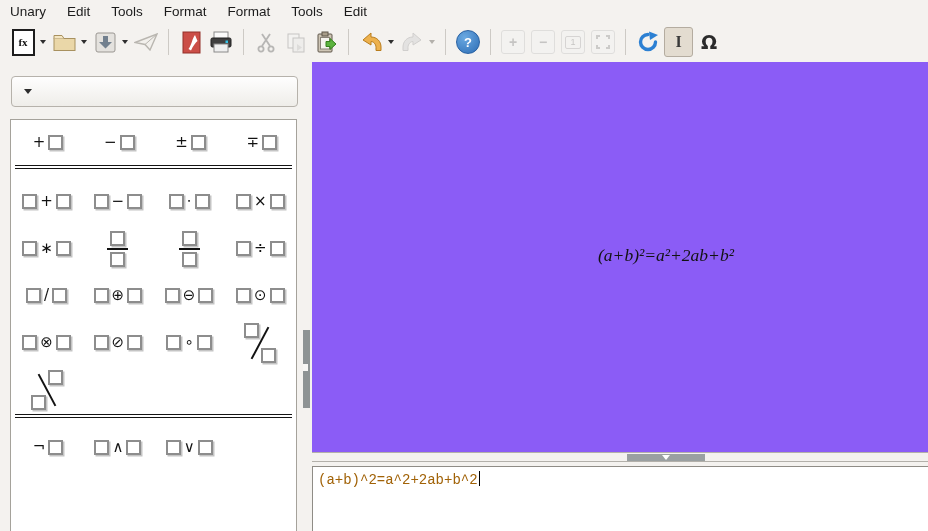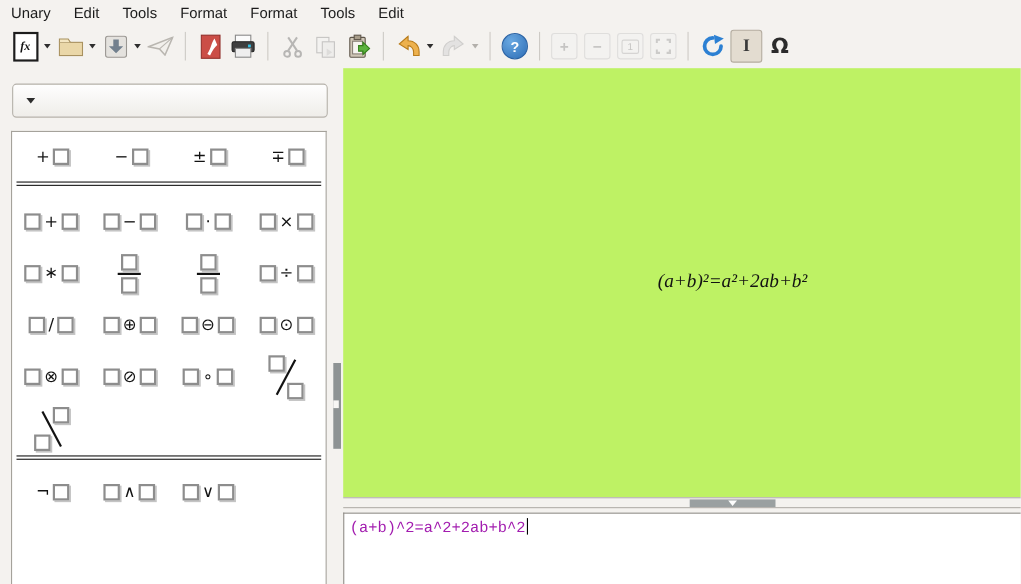--- a/index.html
+++ b/index.html
@@ -16,21 +16,21 @@
   .toolbar{position:absolute;left:0;top:22px;width:928px;height:40px;display:flex;align-items:center;padding-left:8px;}
   .tbsep{width:1px;height:26px;background:#cdcac5;margin:0 7px;flex:none;}
   .tb-wrap{display:flex;align-items:center;flex:none;}
   .tb-btn{min-width:28px;height:30px;display:flex;align-items:center;justify-content:center;margin:0 1px;flex:none;}
   .tb-btn.disabled{filter:grayscale(1) opacity(0.45);}
   .tb-btn.framed{min-width:22px;height:22px;border:1px solid #c8c5c0;border-radius:3px;background:#f3f1ee;margin:0 3px;}
   .tb-btn.active{background:#e3dcd0;border:1px solid #b4aca0;border-radius:3px;height:28px;min-width:27px;}
   .caret-down{width:0;height:0;border-left:3.5px solid transparent;border-right:3.5px solid transparent;border-top:4.5px solid #2e2e2e;margin:0 3px 0 2px;}
   .caret-down.disabled{border-top-color:#b3b0ab;}
   .newdoc{width:19px;height:23px;background:#fff;border:2px solid #1d1d1d;display:flex;align-items:center;justify-content:center;
-    font-family:"Liberation Serif",serif;font-style:italic;font-weight:bold;font-size:11px;color:#111;}
+    font-family:"Liberation Serif",serif;font-weight:bold;font-size:11px;color:#111;}
   .help-circle{width:22px;height:22px;border-radius:50%;background:radial-gradient(circle at 35% 30%,#6aa9e2,#2d6db5);
     border:1px solid #2a62a3;color:#fff;font-weight:bold;font-size:13px;display:flex;align-items:center;justify-content:center;}
   .small-glyph{font-size:14px;font-weight:bold;color:#8f8c87;line-height:1;}
   .one-box{font-size:9px;color:#8f8c87;border:1px solid #b3b0ab;border-radius:2px;padding:1px 4px;line-height:1;}
   .cursor-I{font-family:"Liberation Serif",serif;font-weight:bold;font-size:16px;color:#3a3a3a;line-height:1;}
   .omega{font-family:"DejaVu Sans",sans-serif;font-weight:bold;font-size:19px;color:#2b2b2b;line-height:1;}
   
   .left-dock{position:absolute;left:0;top:62px;width:312px;height:469px;}
   .cat-select{position:absolute;left:11px;top:14px;width:261px;height:29px;
     background:linear-gradient(#fefefe,#efede9);border:1px solid #b6b2ab;border-radius:4px;
@@ -55,27 +55,27 @@
   .diag.wbs .p1{position:absolute;right:3px;top:1px;}
   .diag.wbs .p2{position:absolute;left:3px;bottom:1px;}
   
   .vsplit-handle{position:absolute;left:303px;top:330px;width:7px;height:78px;background:#8e9394;cursor:col-resize;}
   .vsplit-handle::after{content:"";position:absolute;left:0;top:34px;width:5px;height:7px;background:#f7f6f4;}
   .hsplit{position:absolute;left:312px;top:452px;width:616px;height:10px;background:#f4f2ef;
     border-top:1px solid #b3b0aa;border-bottom:1px solid #b3b0aa;box-sizing:border-box;}
   .hsplit-handle{position:absolute;left:315px;top:1px;width:78px;height:7px;background:#9aa0a1;cursor:row-resize;display:flex;align-items:center;justify-content:center;}
   .hsplit-handle .tri{width:0;height:0;border-left:4.5px solid transparent;border-right:4.5px solid transparent;border-top:5px solid #fdfdfd;}
   
-  .formula-pane{position:absolute;left:312px;top:62px;width:616px;height:390px;background:#bef264;}
+  .formula-pane{position:absolute;left:312px;top:62px;width:616px;height:390px;background:#8b5cf6;}
   .formula{position:absolute;left:286px;top:183px;font-family:"Liberation Serif",serif;font-style:italic;
     font-size:17.5px;color:#121212;white-space:nowrap;}
   
   .cmd{position:absolute;left:312px;top:466px;width:616px;height:65px;background:#fff;box-sizing:border-box;
     border-top:1px solid #8f8c86;border-left:1px solid #8f8c86;
-    font-family:"Liberation Mono","DejaVu Sans Mono",monospace;font-size:14px;color:#a21caf;
+    font-family:"Liberation Mono","DejaVu Sans Mono",monospace;font-size:14px;color:#a16207;
     padding:4px 5px;cursor:text;}
   .caret{display:inline-block;width:1px;height:15px;background:#000;vertical-align:-2px;margin-left:1px;}
 </style>
 </head>
 <body>
 
 <div class="menubar">
   <span class="menu-item">Unary</span>
   <span class="menu-item">Edit</span>
   <span class="menu-item">Tools</span>

